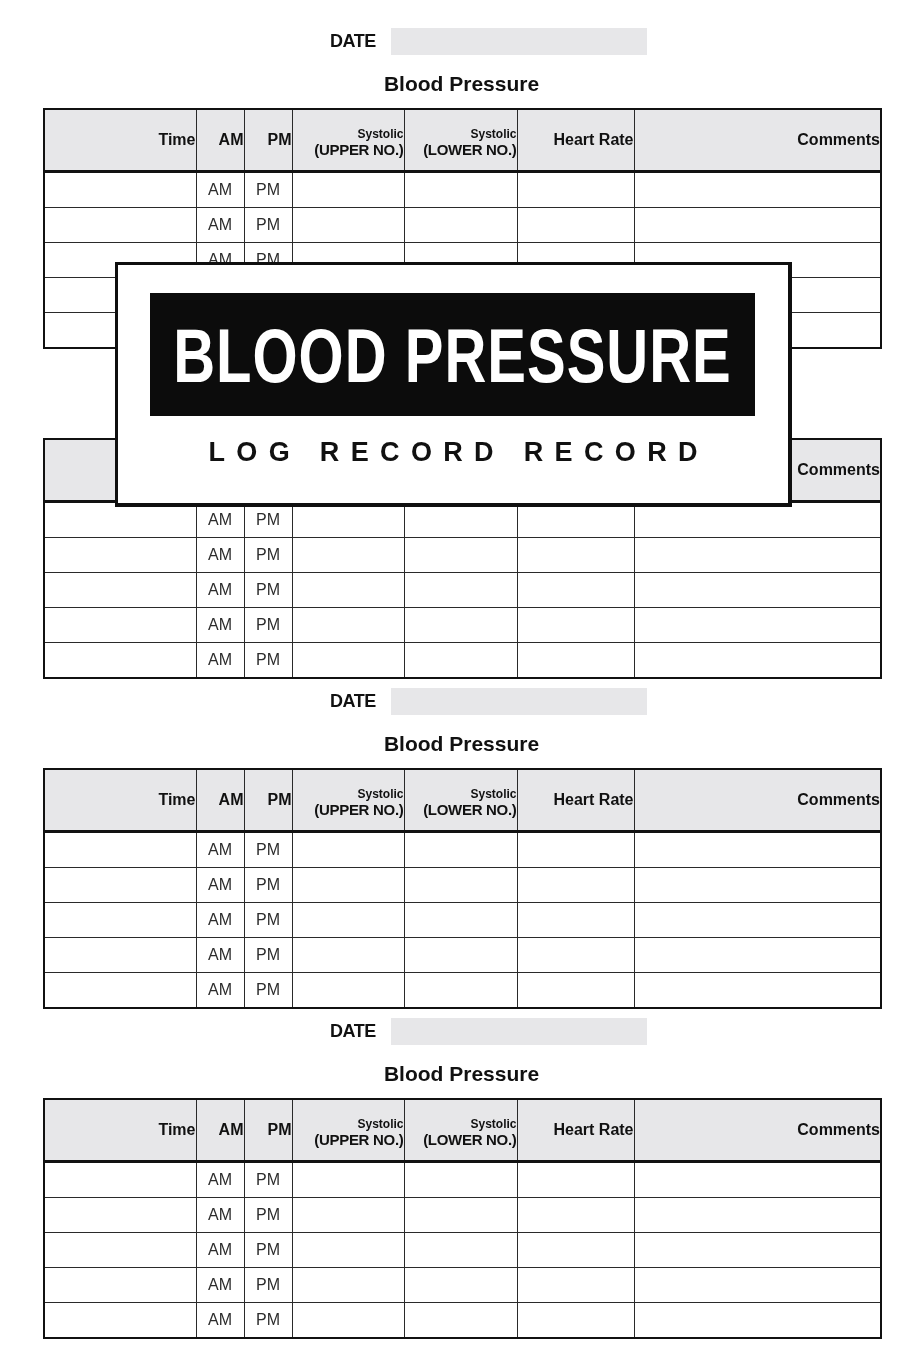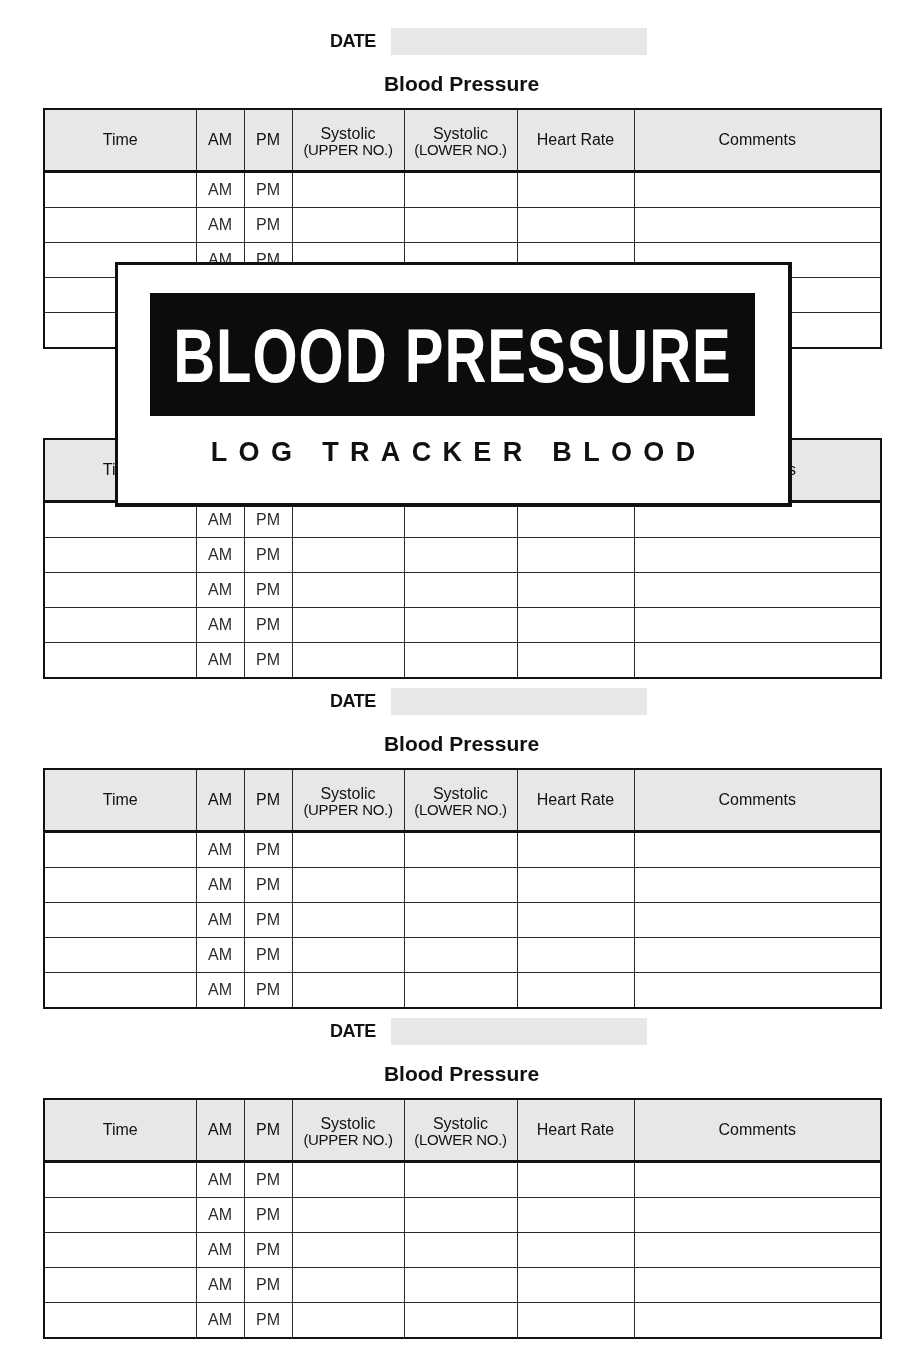--- a/index.html
+++ b/index.html
@@ -70,24 +70,25 @@
   .bp-table th, .bp-table td {
     border: 1.5px solid var(--line, #2a2a2a);
     padding: 0;
     text-align: center;
     vertical-align: middle;
   }
   .bp-table thead th {
     background: var(--header-bg, #e7e7e9);
     height: 60px;
     font-size: 16px;
-    font-weight: normal;
+    font-weight: bold;
     border-bottom: 3px solid var(--line-strong, #111);
-  }
-  .sys-main { display: block; font-size: 16px; line-height: 18px; }
+    text-align: right;
+  }
+  .sys-main { display: block; font-size: 12px; line-height: 18px; }
   .sys-sub  { display: block; font-size: 15px; line-height: 13px; letter-spacing: -0.3px; }
   .bp-table tbody td {
     height: 34px;
     font-size: 16px;
     color: #2d2d2d;
     background: #ffffff;
   }
 
   
   .badge {
@@ -487,14 +488,14 @@
   </tr>
 </tbody>
     </table>
   </section>
 </div>
 
 <div class="badge">
   <div class="badge-title-box">
     <span class="badge-title">BLOOD PRESSURE</span>
   </div>
-  <div class="badge-subtitle">LOG TRACKER BLOOD</div>
+  <div class="badge-subtitle">LOG RECORD RECORD</div>
 </div>
 
 </body></html>

